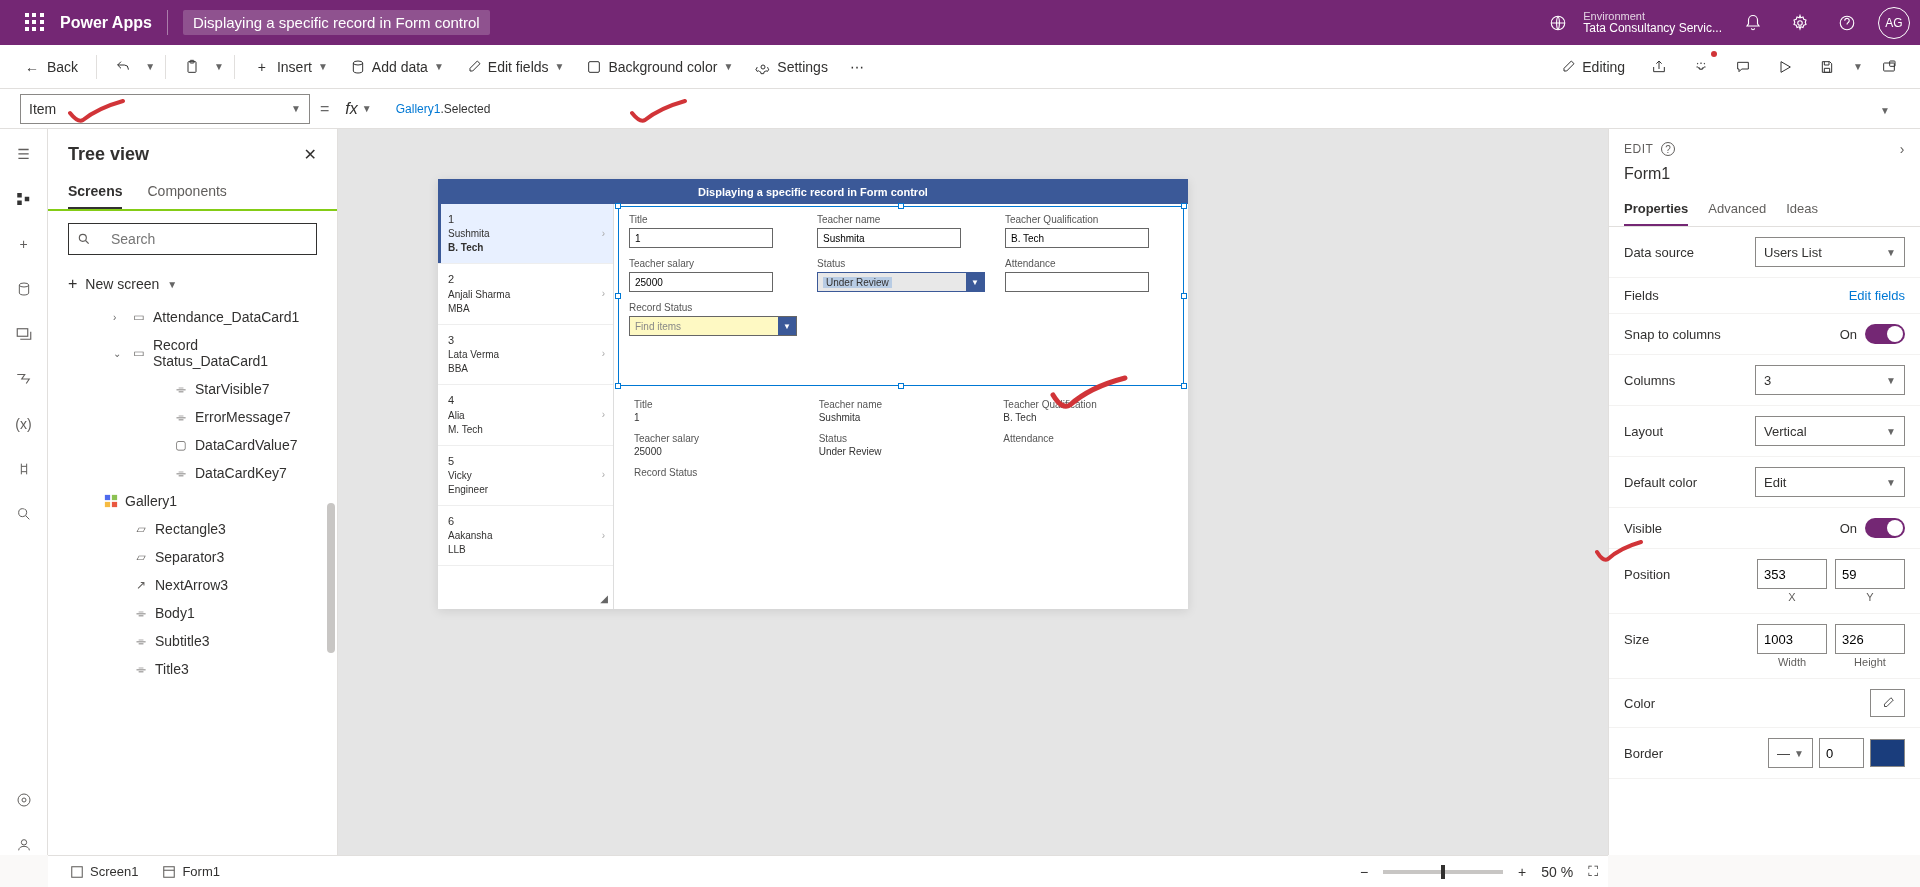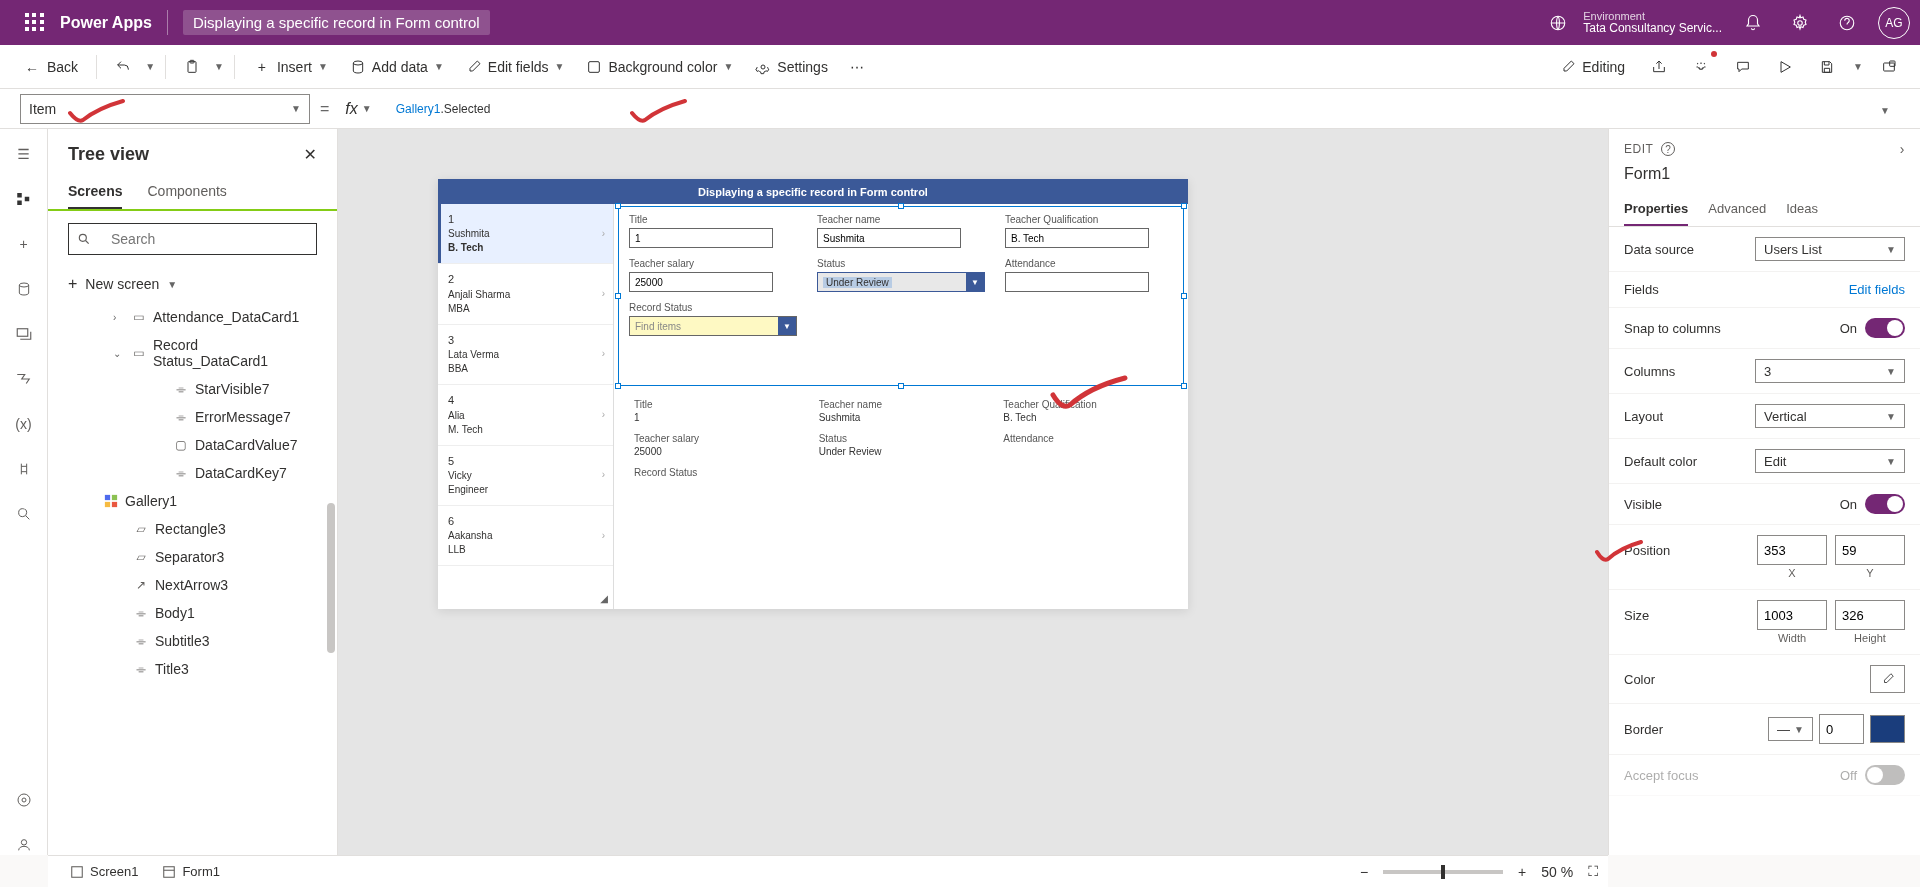--- a/index.html
+++ b/index.html
@@ -87,21 +87,21 @@
 .fr-lbl{color:#555}
 .fr-val{color:#333;padding:2px 0}
 
 .right-panel{width:312px;background:#fff;border-left:1px solid #e1dfdd;display:flex;flex-direction:column;overflow-y:auto}
 .rp-head{padding:12px 15px 8px;display:flex;align-items:center;gap:8px;color:#605e5c;font-size:12px;letter-spacing:.5px}
 .rp-title{padding:0 15px 10px;font-size:16px}
 .rp-tabs{display:flex;gap:20px;padding:0 15px;border-bottom:1px solid #e1dfdd}
 .rp-tab{padding:8px 0;font-size:13px;cursor:pointer;color:#605e5c;border-bottom:2px solid transparent}
 .rp-tab.active{color:#323130;font-weight:600;border-bottom-color:#742774}
 .rp-row{display:flex;align-items:center;justify-content:space-between;padding:10px 15px;border-bottom:1px solid #f3f2f1;font-size:13px}
-.rp-dd{width:150px;height:24px;border:1px solid #8a8886;padding:0 8px;display:flex;align-items:center;position:relative;font-size:13px}
+.rp-dd{width:150px;height:30px;border:1px solid #8a8886;padding:0 8px;display:flex;align-items:center;position:relative;font-size:13px}
 .rp-dd .chev{position:absolute;right:8px}
 .rp-link{color:#0078d4;font-size:13px;cursor:pointer}
 .toggle{width:40px;height:20px;background:#742774;border-radius:10px;position:relative;cursor:pointer}
 .toggle::after{content:"";position:absolute;right:2px;top:2px;width:16px;height:16px;background:#fff;border-radius:50%}
 .toggle-off{background:#605e5c}
 .toggle-off::after{left:2px;right:auto}
 .rp-inputs{display:flex;gap:8px}
 .rp-input{width:70px;height:30px;border:1px solid #8a8886;padding:0 6px;font-size:13px}
 .sub-lbl{font-size:11px;color:#605e5c;text-align:center;flex:1}
 .color-swatch{width:35px;height:28px;background:#1a3d7c;border:1px solid #8a8886}
@@ -627,27 +627,20 @@
         <span>Border</span>
         <div style="display:flex;gap:6px;align-items:center">
           <div class="rp-dd" style="width:45px">
             <span>—</span>
             <span class="chev">▼</span>
           </div>
           <input class="rp-input" style="width: 45px;" value="0">
           <div class="color-swatch"></div>
         </div>
       </div>
-    <div class="rp-row" style="opacity:.4">
-        <span>Accept focus</span>
-        <div style="display:flex;align-items:center;gap:8px">
-          <span>Off</span>
-          <div class="toggle toggle-off"></div>
-        </div>
-      </div>
   </div>
 </div>
 
 <div class="status-bar">
   <div class="sb-tab">
       <svg width="14" height="14" viewBox="0 0 16 16" fill="none" stroke="#605e5c" stroke-width="1.2">
         <rect x="2" y="2" width="12" height="12"></rect>
       </svg>
       <span>Screen1</span>
     </div>

